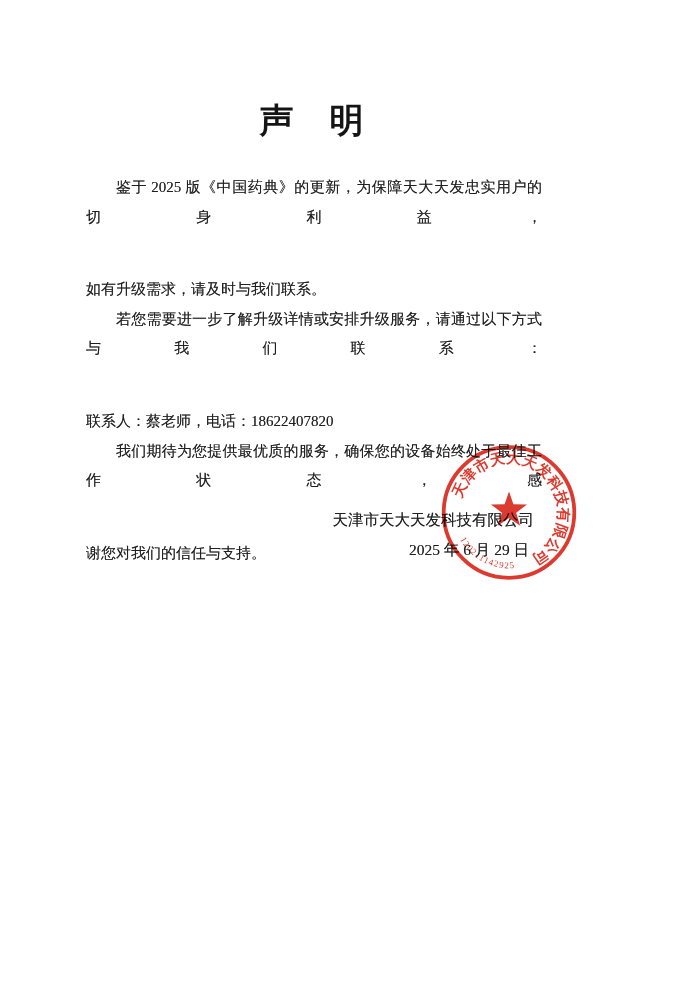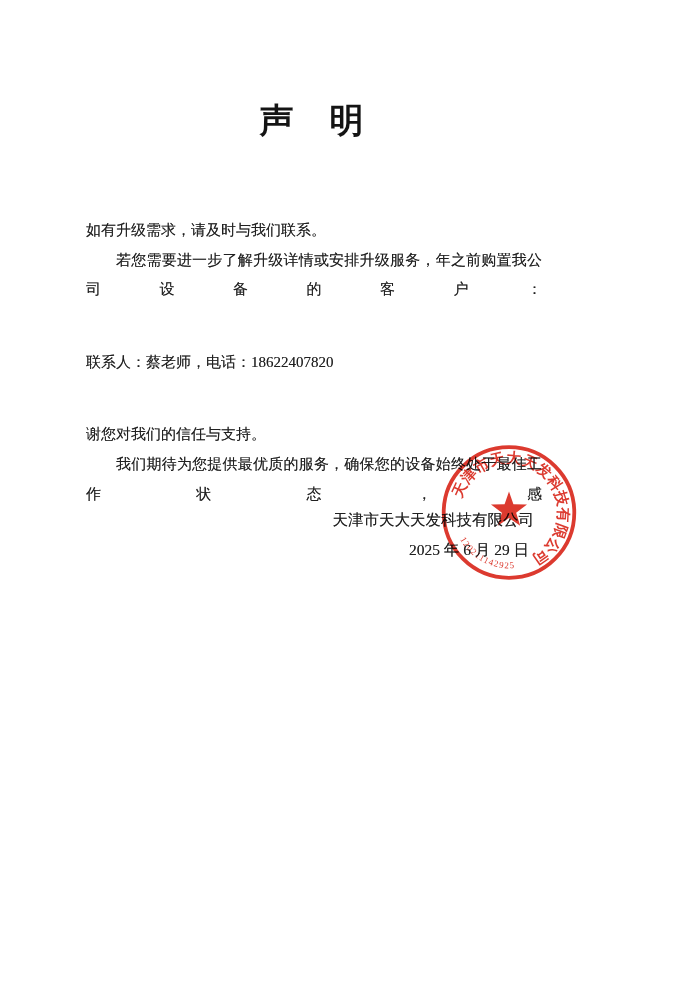--- a/index.html
+++ b/index.html
@@ -64,25 +64,26 @@
   .stamp .arc-serial{font-size:8.5px;letter-spacing:1px;}
 </style>
 </head>
 <body>
 
 <div class="page">
 
   <h1 class="doc-title">声　明</h1>
 
   <div class="doc-body">
+    <span class="line indent">鉴于 2025 版《中国药典》的更新，为保障天大天发忠实用户的切身利益，</span>
     <span class="line last">如有升级需求，请及时与我们联系。</span>
-    <span class="line indent">若您需要进一步了解升级详情或安排升级服务，年之前购置我公司设备的客户：</span>
+    <span class="line indent">若您需要进一步了解升级详情或安排升级服务，请通过以下方式与我们联系：</span>
     <span class="line last">联系人：蔡老师，电话：18622407820</span>
+    <span class="line indent">我们期待为您提供最优质的服务，确保您的设备始终处于最佳工作状态，感</span>
     <span class="line last">谢您对我们的信任与支持。</span>
-    <span class="line indent">我们期待为您提供最优质的服务，确保您的设备始终处于最佳工作状态，感</span>
   </div>
 
   <div class="signature">
     <div class="sig-company">天津市天大天发科技有限公司</div>
     <div class="sig-date">2025 年 6 月 29 日</div>
   </div>
 
   <div class="stamp">
     <svg viewBox="0 0 132 132" xmlns="http://www.w3.org/2000/svg">
       <defs>

